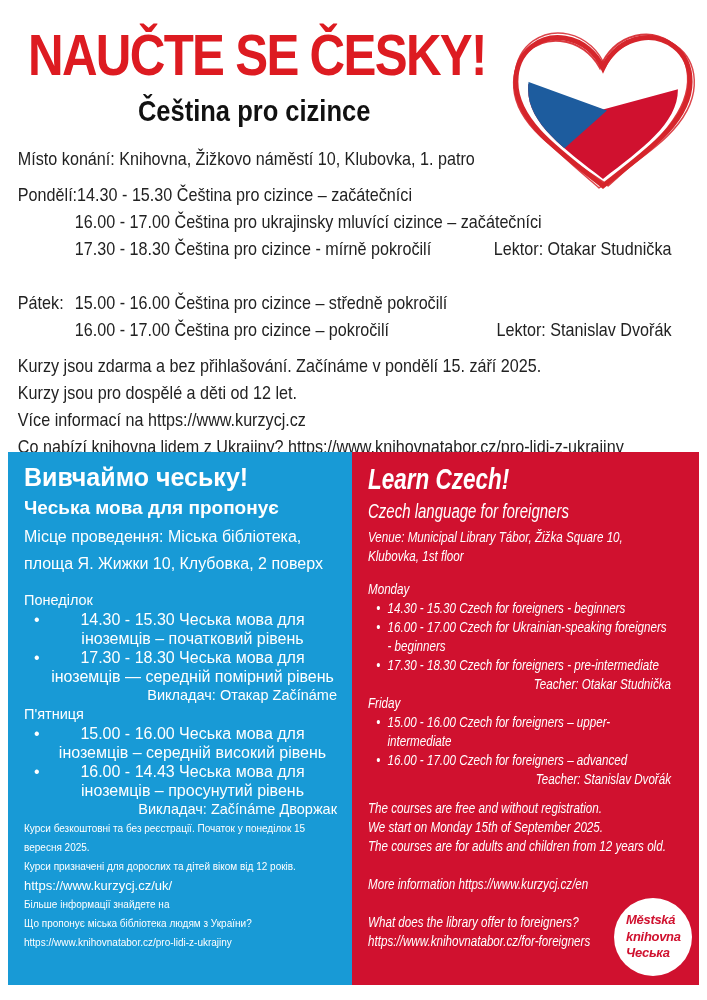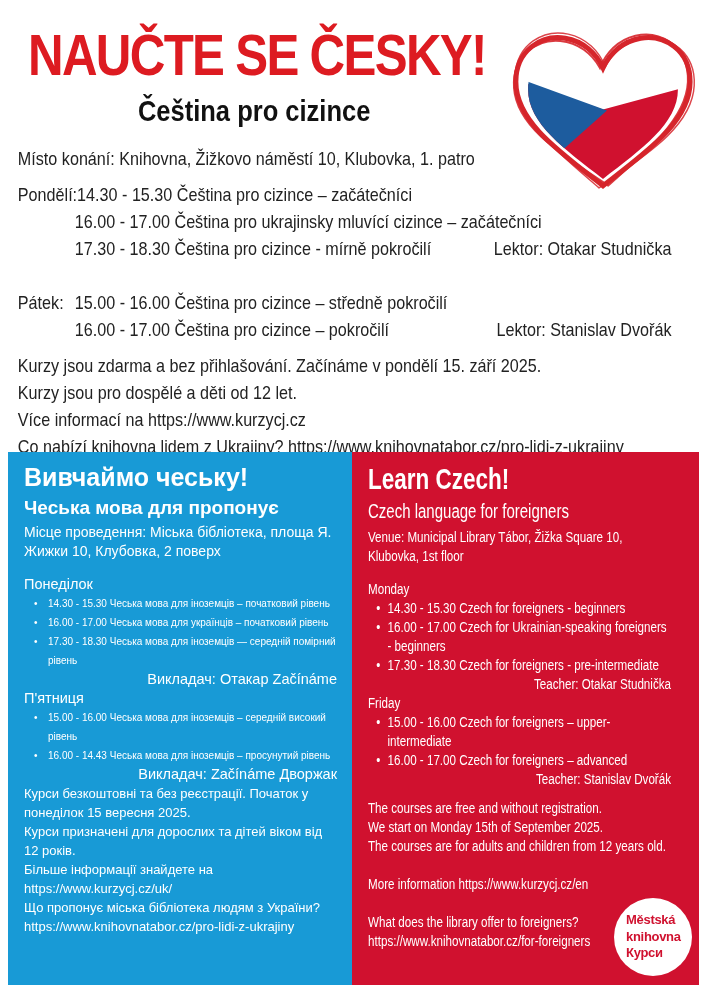--- a/index.html
+++ b/index.html
@@ -45,32 +45,32 @@
   
   .heart-wrap{position:absolute;left:504px;top:24px;width:198px;height:174px;}
 
   
   .panels{
     position:absolute;top:452px;left:8px;width:691px;height:533px;
     display:flex;
   }
   .panel{height:533px;overflow:hidden;color:#fff;}
   .panel.blue{flex:0 0 344px;background:var(--panel-blue);padding:9px 15px 0 16px;}
-  .panel.red{flex:1;background:var(--panel-red);position:relative;}
+  .panel.red{flex:1;background:var(--panel-red);position:relative;font-style:italic;}
 
   
   .uk-title{font-size:25px;line-height:33px;font-weight:bold;}
   .uk-subtitle{font-size:19px;line-height:27px;font-weight:600;}
-  .uk-venue{font-size:14px;line-height:19px;margin-top:2px;}
+  .uk-venue{font-size:16px;line-height:27px;margin-top:2px;}
   .uk-day{font-size:14.5px;line-height:19px;margin-top:14px;}
-  .uk-list{list-style:none;font-size:10px;line-height:19px;}
+  .uk-list{list-style:none;font-size:16px;line-height:19px;text-align:center;}
   .uk-list li{position:relative;padding-left:24px;}
   .uk-list li::before{content:"\2022";position:absolute;left:10px;}
   .uk-teacher{font-size:14.5px;line-height:19px;text-align:right;}
-  .uk-note{font-size:13px;line-height:19px;}
+  .uk-note{font-size:10px;line-height:19px;}
   .uk-note.url{font-size:13px;}
 
   
   .red-scale{
     width:406px;transform:scaleX(.75);transform-origin:0 0;
     margin:8px 0 0 16px;font-size:15.5px;line-height:19px;
   }
   .en-title{font-size:30px;line-height:37px;font-weight:bold;}
   .en-subtitle{font-size:20px;line-height:28px;}
   .en-venue{font-size:15.5px;line-height:19px;margin-top:2px;}
@@ -161,36 +161,35 @@
 <div class="panels">
 
   <div class="panel blue">
     <div class="uk-title">Вивчаймо чеську!</div>
     <div class="uk-subtitle">Чеська мова для пропонує</div>
     <div class="uk-venue">Місце проведення: Міська бібліотека, площа Я. Жижки 10, Клубовка, 2 поверх</div>
 
     <div class="uk-day">Понеділок</div>
     <ul class="uk-list">
       <li>14.30  - 15.30 Чеська мова для іноземців – початковий рівень</li>
-      <li>16.00  - 17.00 Чеська мова для українців – початковий рівень</li>
       <li>17.30  - 18.30 Чеська мова для іноземців — середній помірний рівень</li>
     </ul>
     <div class="uk-teacher">Викладач: Отакар Začínáme</div>
 
     <div class="uk-day" style="margin-top:0;">П'ятниця</div>
     <ul class="uk-list">
       <li>15.00  - 16.00 Чеська мова для іноземців – середній високий рівень</li>
       <li>16.00  - 14.43 Чеська мова для іноземців – просунутий рівень</li>
     </ul>
     <div class="uk-teacher">Викладач: Začínáme Дворжак</div>
 
     <div class="uk-note">Курси безкоштовні та без реєстрації. Початок у понеділок 15 вересня 2025.</div>
     <div class="uk-note">Курси призначені для дорослих та дітей віком від 12 років.</div>
+    <div class="uk-note url">https://www.kurzycj.cz/uk/</div>
     <div class="uk-note">Більше інформації знайдете на</div>
-    <div class="uk-note url">https://www.kurzycj.cz/uk/</div>
     <div class="uk-note">Що пропонує міська бібліотека людям з України?  https://www.knihovnatabor.cz/pro-lidi-z-ukrajiny</div>
   </div>
 
   <div class="panel red">
     <div class="red-scale">
       <div class="en-title">Learn Czech!</div>
       <div class="en-subtitle">Czech language for foreigners</div>
       <div class="en-venue">Venue: Municipal Library Tábor, Žižka Square 10, Klubovka, 1st floor</div>
 
       <div class="en-day">Monday</div>
@@ -215,16 +214,16 @@
       <div class="gap"></div>
       <div>More information https://www.kurzycj.cz/en</div>
       <div class="gap"></div>
       <div>What does the library offer to foreigners?</div>
       <div>https://www.knihovnatabor.cz/for-foreigners</div>
     </div>
 
     <div class="logo-circle">
       <span>Městská</span>
       <span>knihovna</span>
-      <span>Курси</span>
+      <span>Чеська</span>
     </div>
   </div>
 </div>
 
 </body></html>

